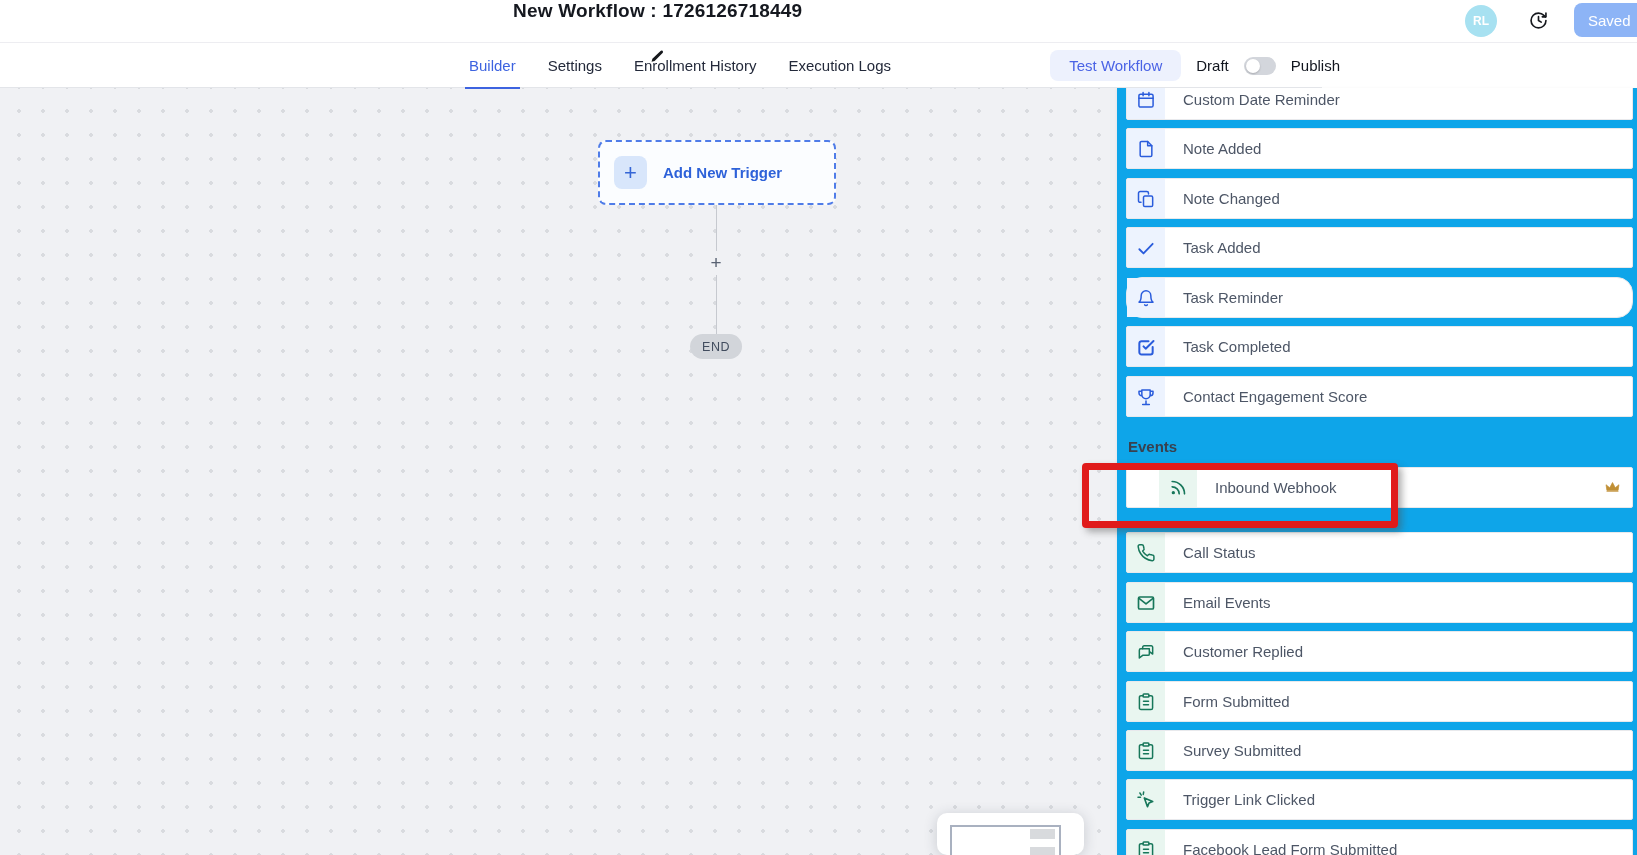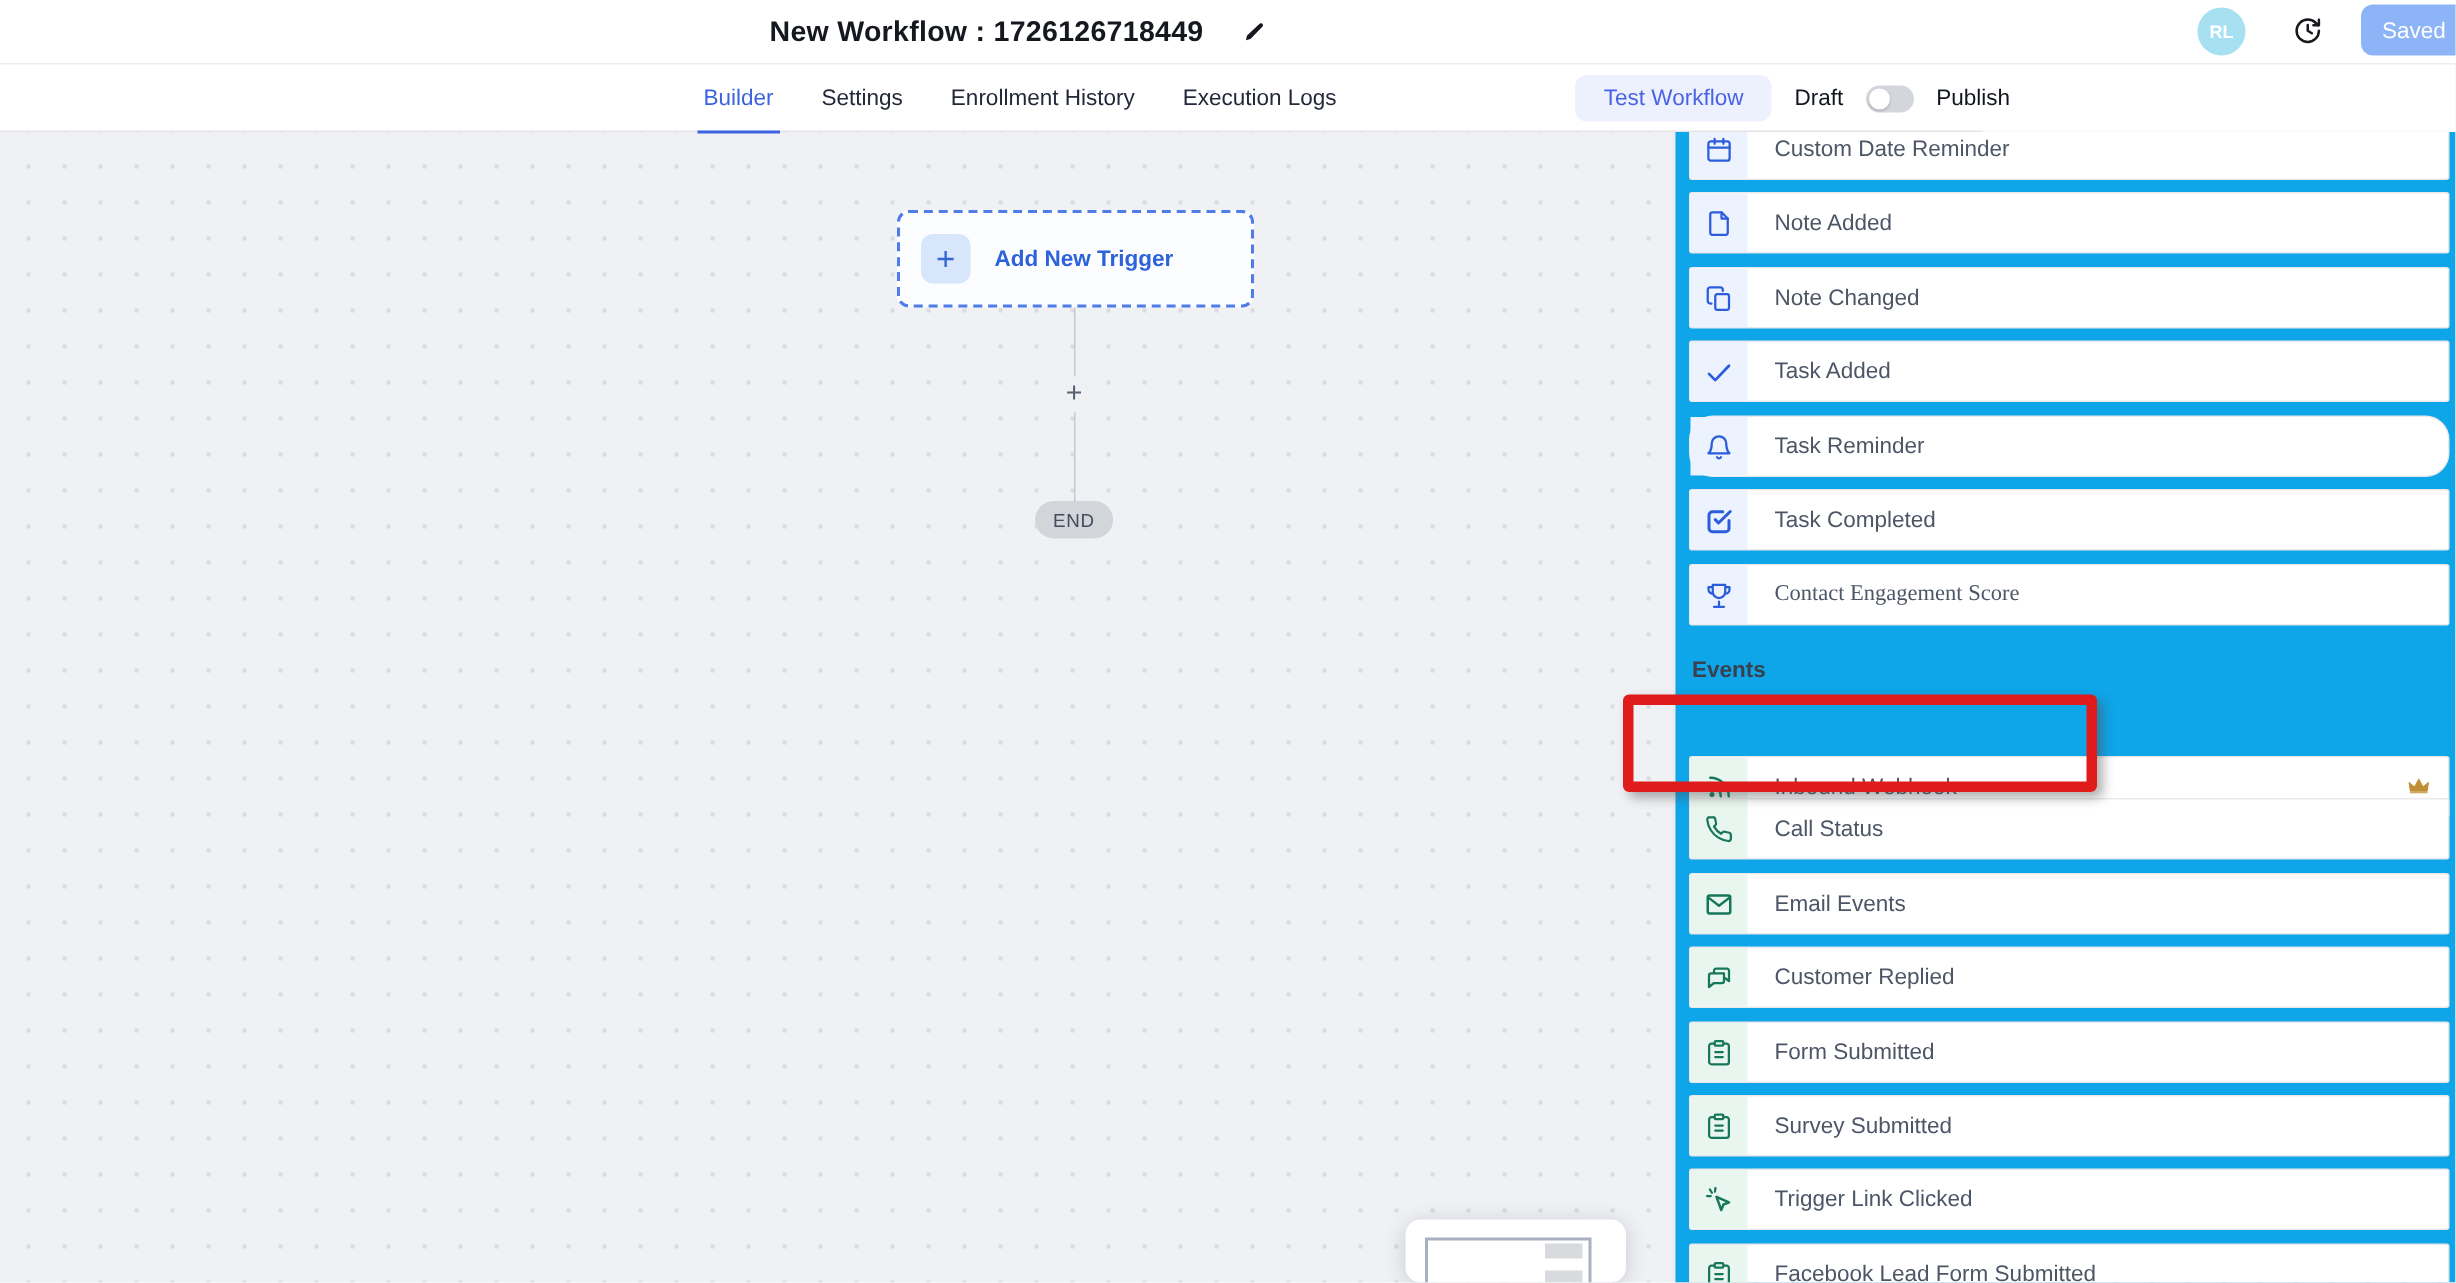--- a/index.html
+++ b/index.html
@@ -7,21 +7,21 @@
   body {
     width:1637px; height:855px; overflow:hidden; position:relative;
     background:#fff; font-family:"Liberation Sans", sans-serif;
     -webkit-font-smoothing:antialiased;
   }
 
   
   .titlebar { position:absolute; left:0; top:0; width:1637px; height:43px;
     background:#fff; border-bottom:1px solid #ededf1; z-index:30; }
   .title-wrap { position:absolute; left:513px; top:0; height:43px;
-    display:flex; align-items:center; gap:27px; }
+    display:flex; align-items:center; gap:27px;flex-direction:column; }
   .page-title { margin:0; font-size:19px; font-weight:bold; color:#15181f; letter-spacing:.2px; }
   .pencil { color:#16181d; display:flex; cursor:pointer; }
   .avatar { position:absolute; right:140px; top:5px; width:32px; height:32px;
     border-radius:50%; background:#a7e1f1; color:#fff; font-size:12px; font-weight:bold;
     display:flex; align-items:center; justify-content:center; cursor:pointer; }
   .hist-btn { position:absolute; right:88px; top:10px; color:#16181d; display:flex; cursor:pointer; }
   .saved-btn { position:absolute; right:-13px; top:3px; width:76px; height:34px;
     background:#8db4f6; color:#fff; font-size:15px; border:none; border-radius:8px;
     font-family:inherit; text-align:left; padding-left:14px; cursor:pointer; }
 
@@ -196,32 +196,32 @@
       </div>
       <div class="trigger-row row-blue" style="top: 238px;">
         <span class="icon-cell">
           <svg viewBox="0 0 24 24" width="20" height="20" fill="none" stroke="currentColor" stroke-width="1.8" stroke-linecap="round" stroke-linejoin="round">
             <path d="M9 11.3l2.6 2.7L21 4.8" stroke-width="2.4"></path>
             <path d="M20 12v6.3A2.7 2.7 0 0 1 17.3 21H6.7A2.7 2.7 0 0 1 4 18.3V7.7A2.7 2.7 0 0 1 6.7 5H15" stroke-width="2.4"></path>
           </svg>
         </span>
         <span class="row-label">Task Completed</span>
       </div>
-      <div class="trigger-row row-blue" style="top: 288px; font-family: Liberation Serif, serif;">
+      <div class="trigger-row row-blue" style="top: 288px;">
         <span class="icon-cell">
           <svg viewBox="0 0 24 24" width="20" height="20" fill="none" stroke="currentColor" stroke-width="1.8" stroke-linecap="round" stroke-linejoin="round">
             <path d="M8 21h8M12 16.8V21M7 3.5h10V9a5 5 0 0 1-10 0zM7 5.2H3.6v1.9A3.4 3.4 0 0 0 7 10.5M17 5.2h3.4v1.9A3.4 3.4 0 0 1 17 10.5"></path>
           </svg>
         </span>
         <span class="row-label">Contact Engagement Score</span>
       </div>
     </div>
   <div class="events-header">Events</div>
   <div id="rows-events">
-      <div class="trigger-row row-green" style="top: 416px;">
+      <div class="trigger-row row-green" style="top: 379px; padding-left: 32px;">
         <span class="icon-cell">
           <svg viewBox="0 0 24 24" width="20" height="20" fill="none" stroke="currentColor" stroke-width="1.8" stroke-linecap="round" stroke-linejoin="round">
             <path d="M5 10.6A8.4 8.4 0 0 1 13.4 19M5 4.2A14.8 14.8 0 0 1 19.8 19" stroke-width="2"></path>
             <circle cx="6.4" cy="17.6" r="2" fill="currentColor" stroke="none"></circle>
           </svg>
         </span>
         <span class="row-label">Inbound Webhook</span>
         <span class="crown">
           <svg viewBox="0 0 24 24" width="17" height="17" fill="currentColor" stroke="currentColor" stroke-width="1" stroke-linejoin="round">
             <path d="M3.6 17.6h16.8M4.1 16.1l-1.2-8 5.2 4.2L12 5l3.9 7.3 5.2-4.2-1.2 8z"></path>

